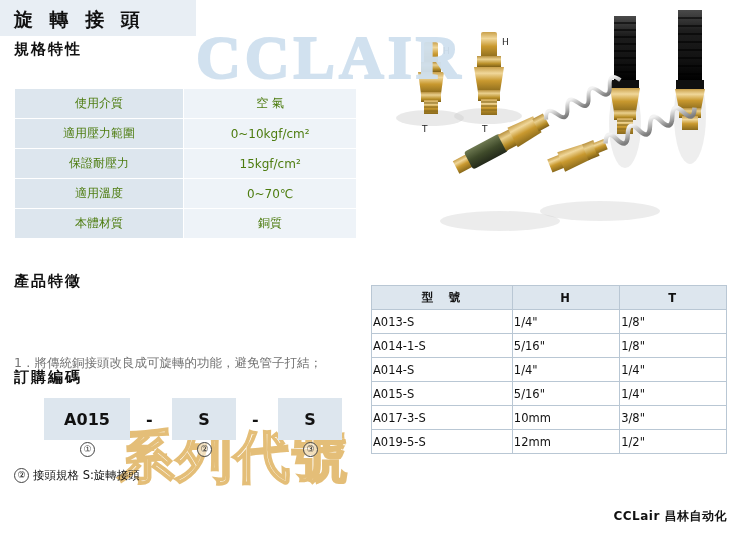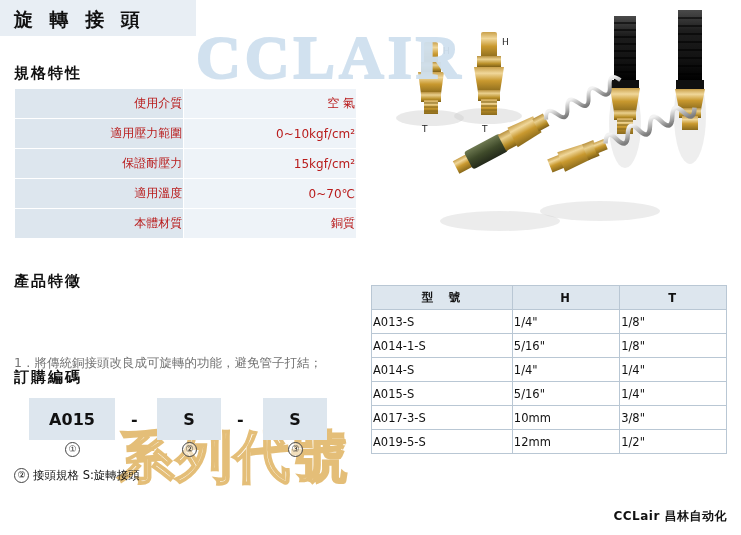--- a/index.html
+++ b/index.html
@@ -40,49 +40,49 @@
     background:#e8eef4;
   }
   .title-bar .txt{
     position:absolute;left:14px;top:7px;
     font-size:19px;font-weight:bold;letter-spacing:5px;color:#111;
   }
   .sec-head{
     position:absolute;
     font-size:15px;font-weight:bold;letter-spacing:2px;color:#111;
   }
-  .sec-spec{left:14px;top:64px;}
+  .sec-spec{left:14px;top:40px;}
   .sec-feat{left:14px;top:272px;}
   .sec-order{left:14px;top:368px;}
 
   
   .spec{
     position:absolute;left:14px;top:88px;width:343px;
     border-collapse:collapse;
     font-size:12px;
   }
   .spec td{
     border:1px solid #ffffff;
     height:27px;
-    text-align:right;
+    text-align:center;
     vertical-align:middle;
-    color:#b91c1c;
+    color:#4d7c0f;
   }
   .spec td.k{width:170px;background:#dde6ee;}
   .spec td.v{width:172px;background:#eef3f8;}
 
   
   .feat{
     position:absolute;left:14px;top:300px;width:345px;
     font-size:12.5px;line-height:30px;color:#737373;margin-top:48px;
   }
   .feat div{white-space:nowrap;}
 
   
-  .order{position:absolute;left:17px;top:398px;width:340px;height:46px;}
+  .order{position:absolute;left:32px;top:398px;width:340px;height:46px;}
   .obox{
     position:absolute;top:0;height:42px;
     background:#dde6ee;
     display:flex;align-items:center;justify-content:center;
     font-size:16px;font-weight:bold;color:#111;
   }
   .ob1{left:12px;width:86px;}
   .ob2{left:140px;width:64px;}
   .ob3{left:246px;width:64px;}
   .dash{

